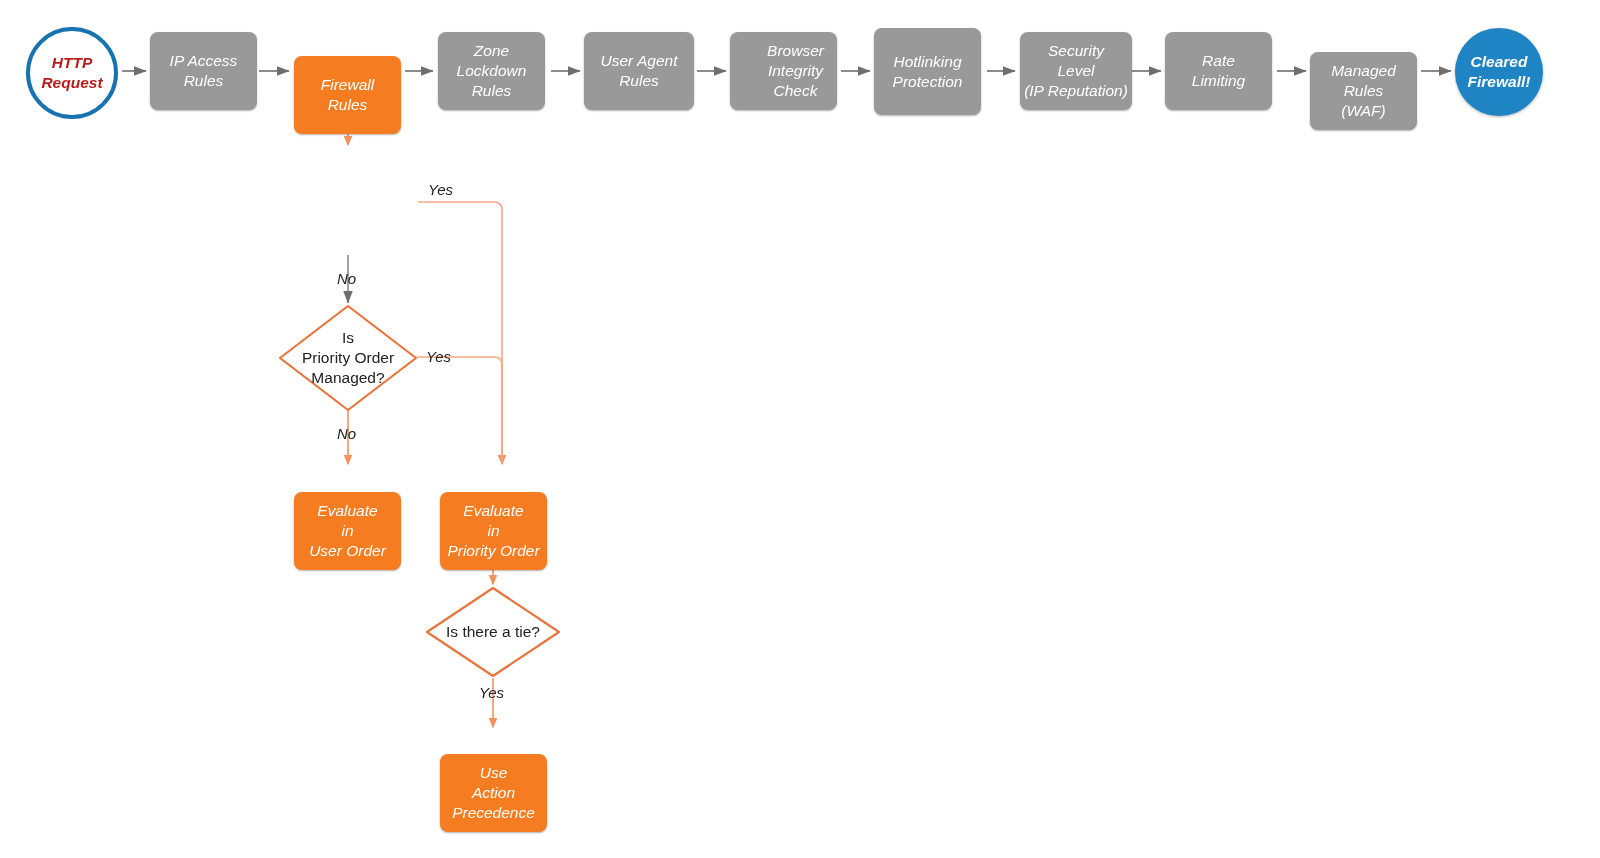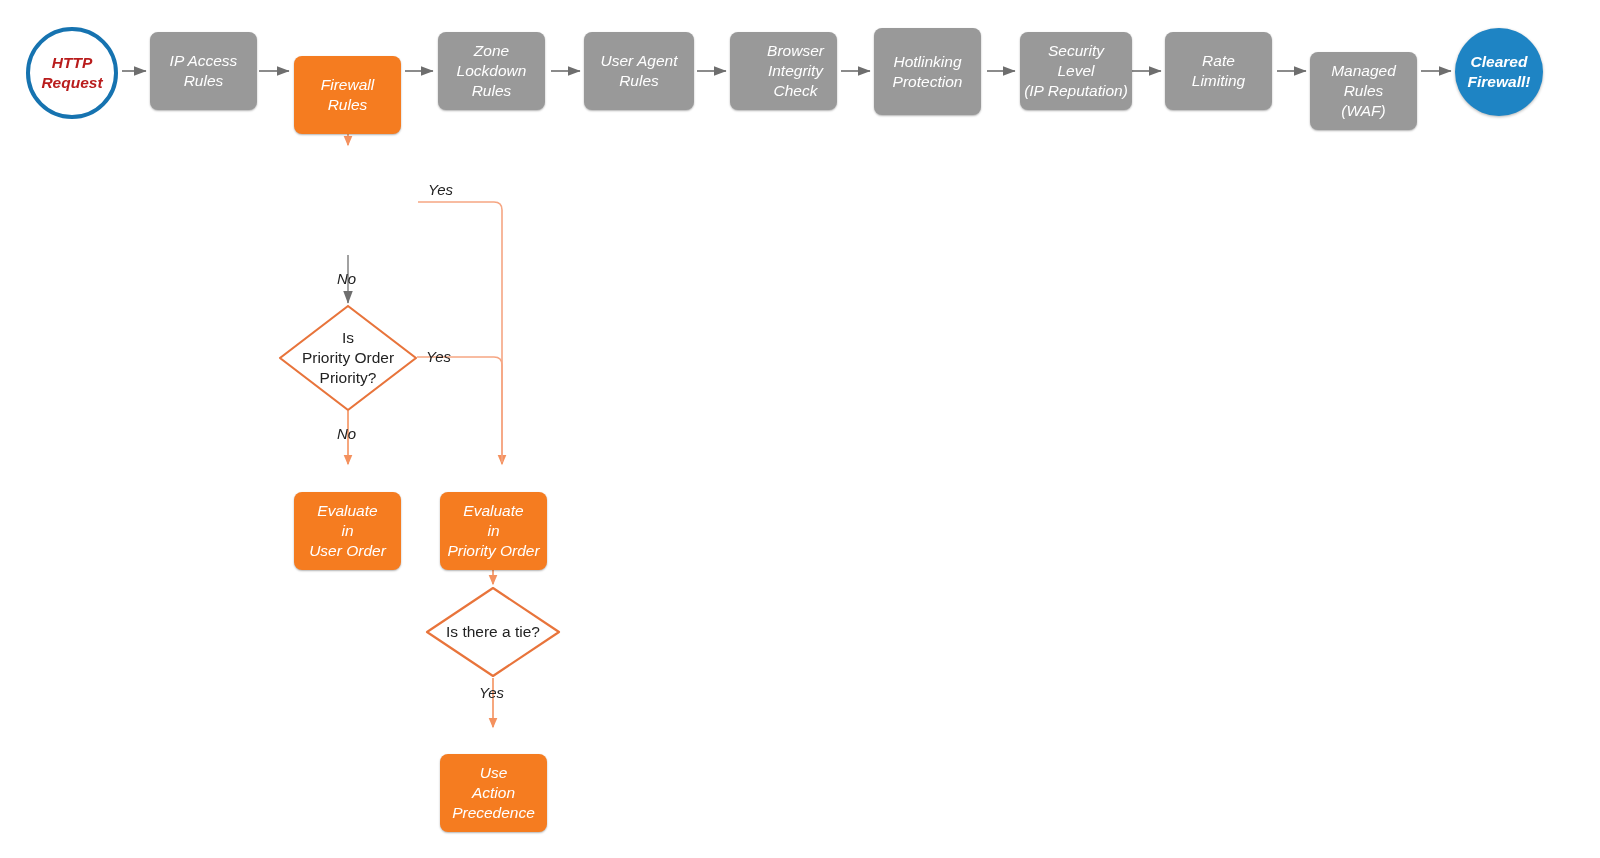--- a/index.html
+++ b/index.html
@@ -224,21 +224,21 @@
 
 
   <div class="diamond-wrap" style="left:277px; top:303px; width:142px; height:110px;">
     <svg width="142" height="110" viewBox="0 0 142 110">
       <polygon points="71,3 139,55 71,107 3,55" fill="#ffffff" stroke="#E8743B" stroke-width="2.2" stroke-linejoin="round"></polygon>
     </svg>
     <div class="diamond-label">
       <span>
         <span class="nl">Is</span>
         <span class="nl">Priority Order</span>
-        <span class="nl">Priority?</span>
+        <span class="nl">Managed?</span>
       </span>
     </div>
   </div>
 
   <div class="diamond-wrap" style="left:424px; top:585px; width:138px; height:94px;">
     <svg width="138" height="94" viewBox="0 0 138 94">
       <polygon points="69,3 135,47 69,91 3,47" fill="#ffffff" stroke="#E8743B" stroke-width="2.2" stroke-linejoin="round"></polygon>
     </svg>
     <div class="diamond-label">
       <span>

